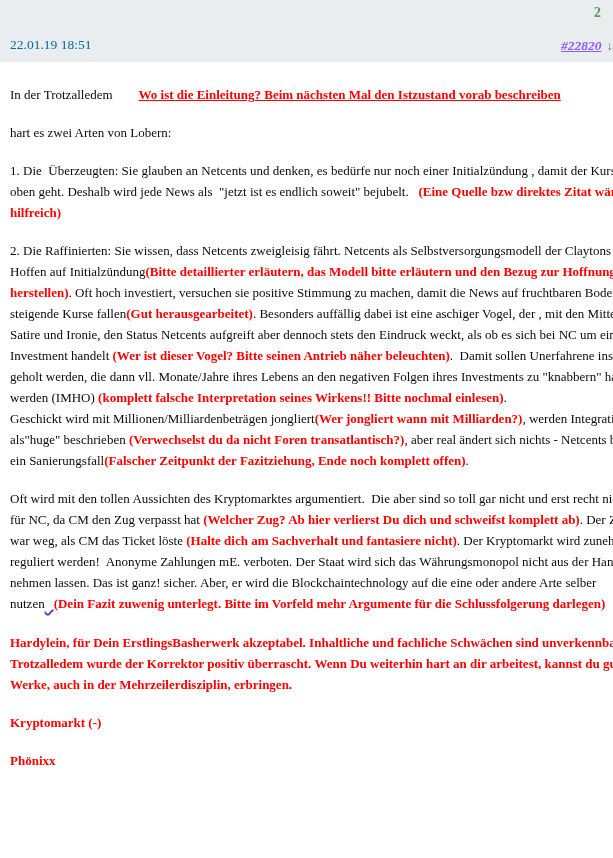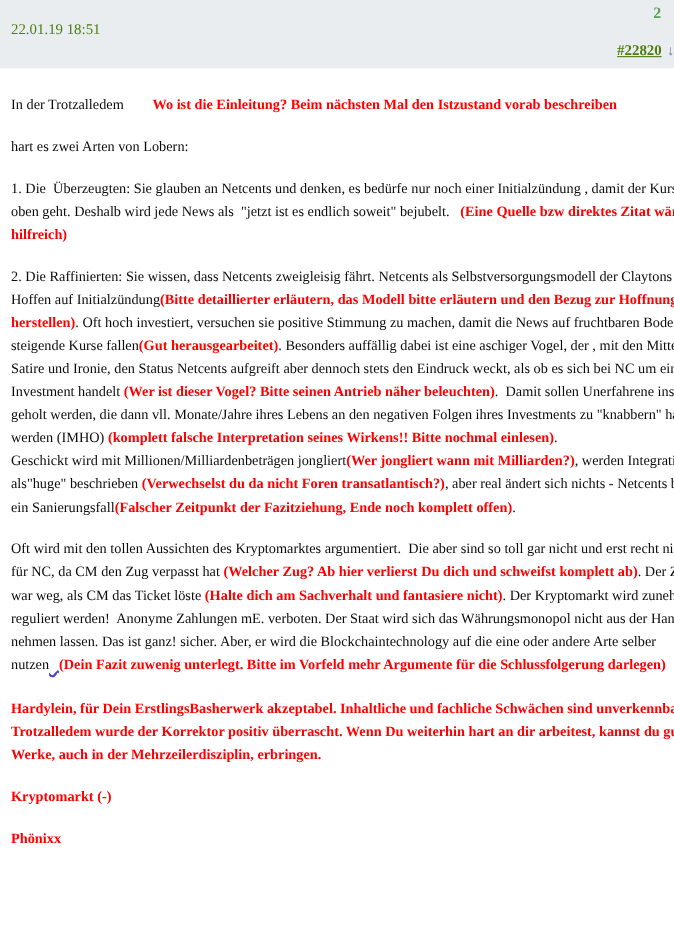--- a/index.html
+++ b/index.html
@@ -6,36 +6,36 @@
   html, body { width:613px; }
   body {
     width:613px; height:858px; overflow:hidden; position:relative;
     background:#ffffff; color:#0a0a0a;
     font-family:"Liberation Serif","DejaVu Serif",serif;
   }
   .post-header {
     width:613px; height:62px; background:#e9edf0; position:relative;
     font-size:13.5px;
   }
-  .timestamp { position:absolute; left:10px; top:19px; color:#4d7c0f; }
+  .timestamp { position:absolute; left:10px; top:37px; color:#0369a1; }
   .rating { position:absolute; top:4px; right:12px; color:#57a357; font-weight:700; font-size:14.5px; }
   .post-nav { position:absolute; bottom:8px; right:-6px; white-space:nowrap; }
   .post-id {
-    font-weight:700; text-decoration:underline;
-    color:#4d7c0f; margin-right:5px; cursor:pointer;text-align:right;
+    font-style:italic; font-weight:700; text-decoration:underline;
+    color:#8b5cf6; margin-right:5px; cursor:pointer;text-align:right;
   }
   .arrow { color:#6b7a88; font-size:12.5px; cursor:pointer; }
   .post-body {
     width:646px; padding:22px 0 0 10px;
     font-size:13px; line-height:21px;
   }
   .post-body p { margin:0 0 17px 0; }
   .post-body p span { white-space:pre-wrap; }
   .red { color:#fe0000; font-weight:700; }
-  .gap-left { margin-left:26px; }
+  .gap-left { margin-left:26px;text-decoration:underline; }
   .verdict { margin-top:28px; }
   .squiggle {
     display:inline; color:#4a3fd4;
     text-decoration:underline wavy #4a3fd4;
     text-decoration-thickness:1.5px;
     font-size:10px; letter-spacing:2px;
   }
 </style>
 </head>
 <body>

